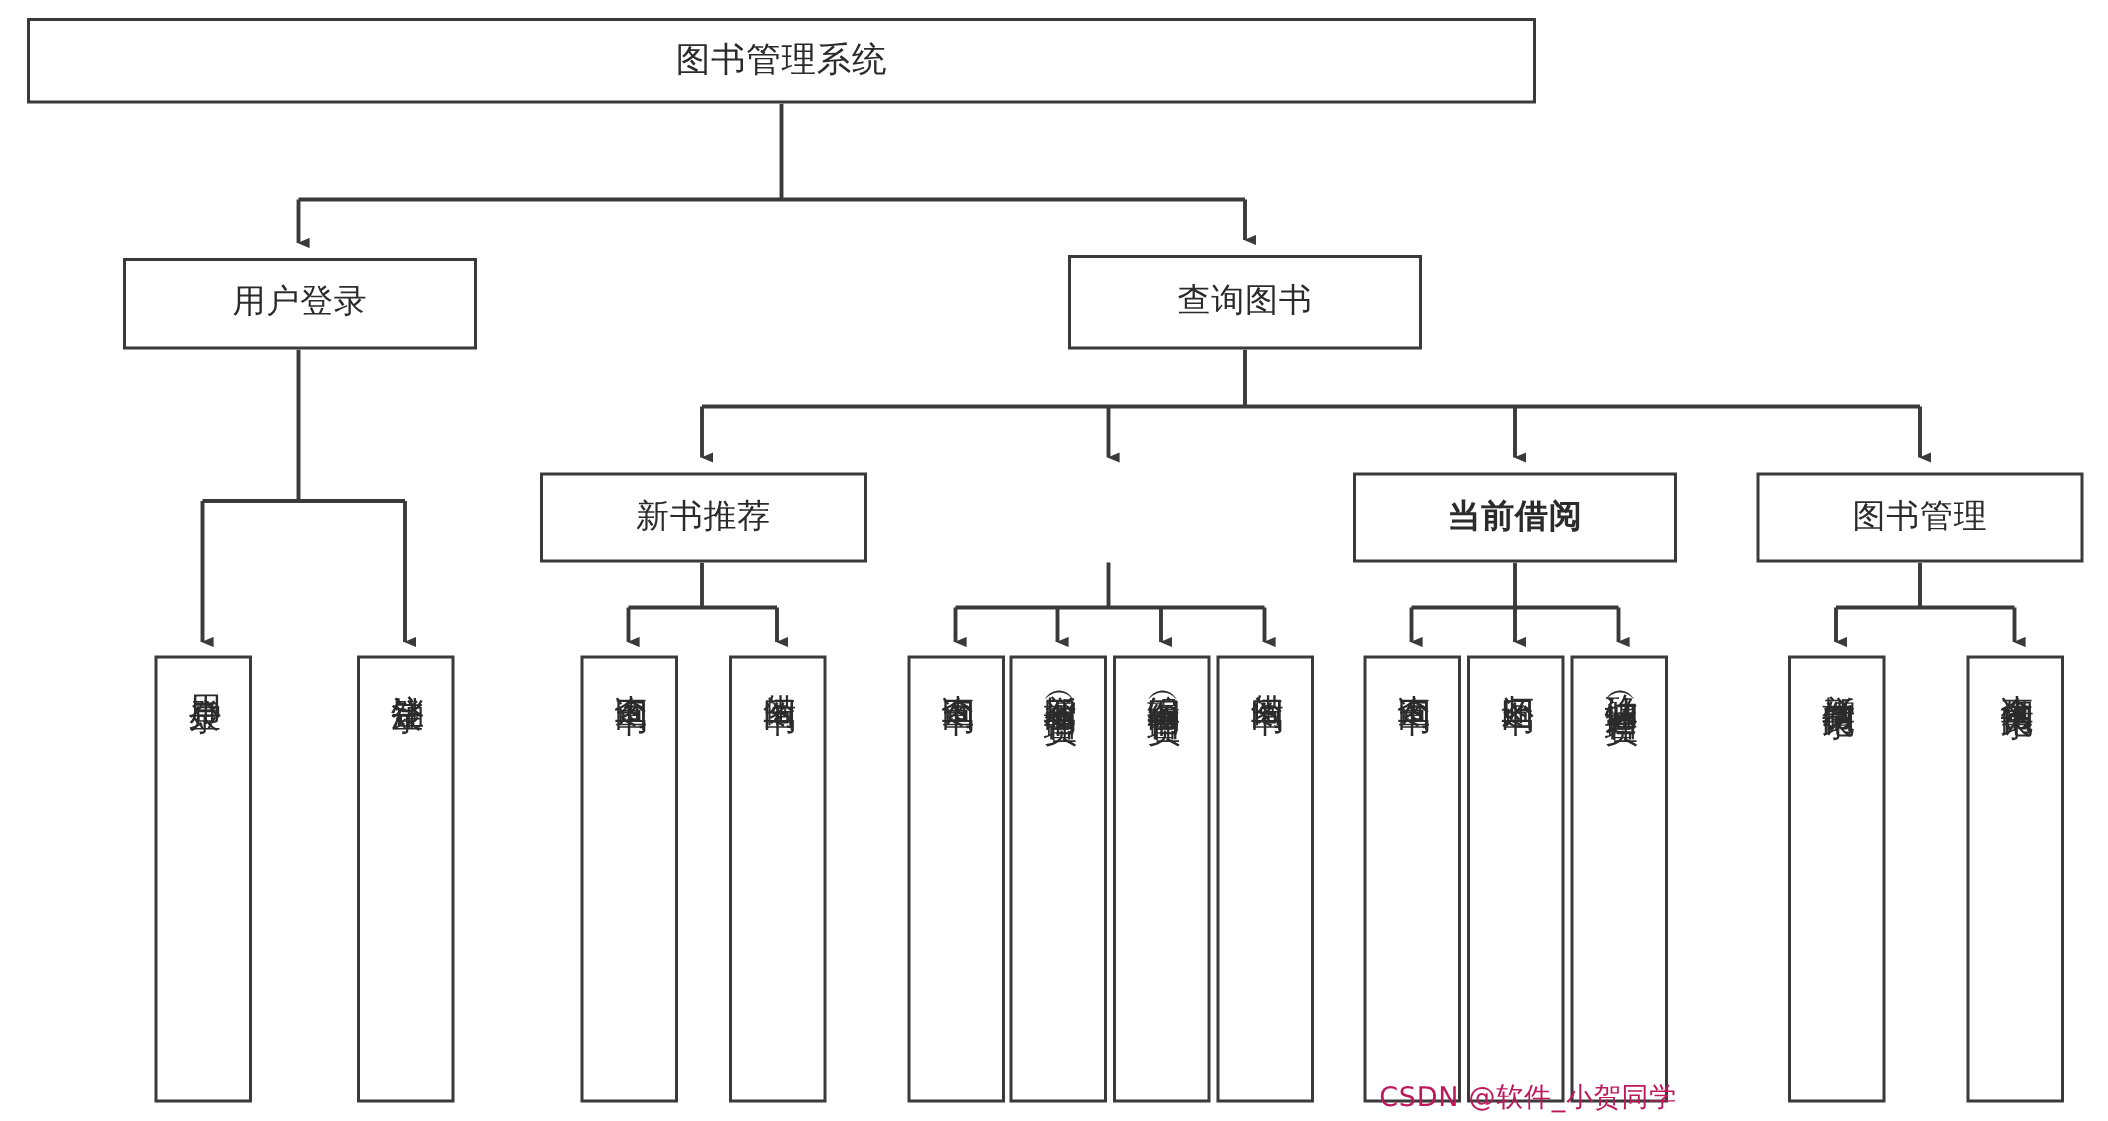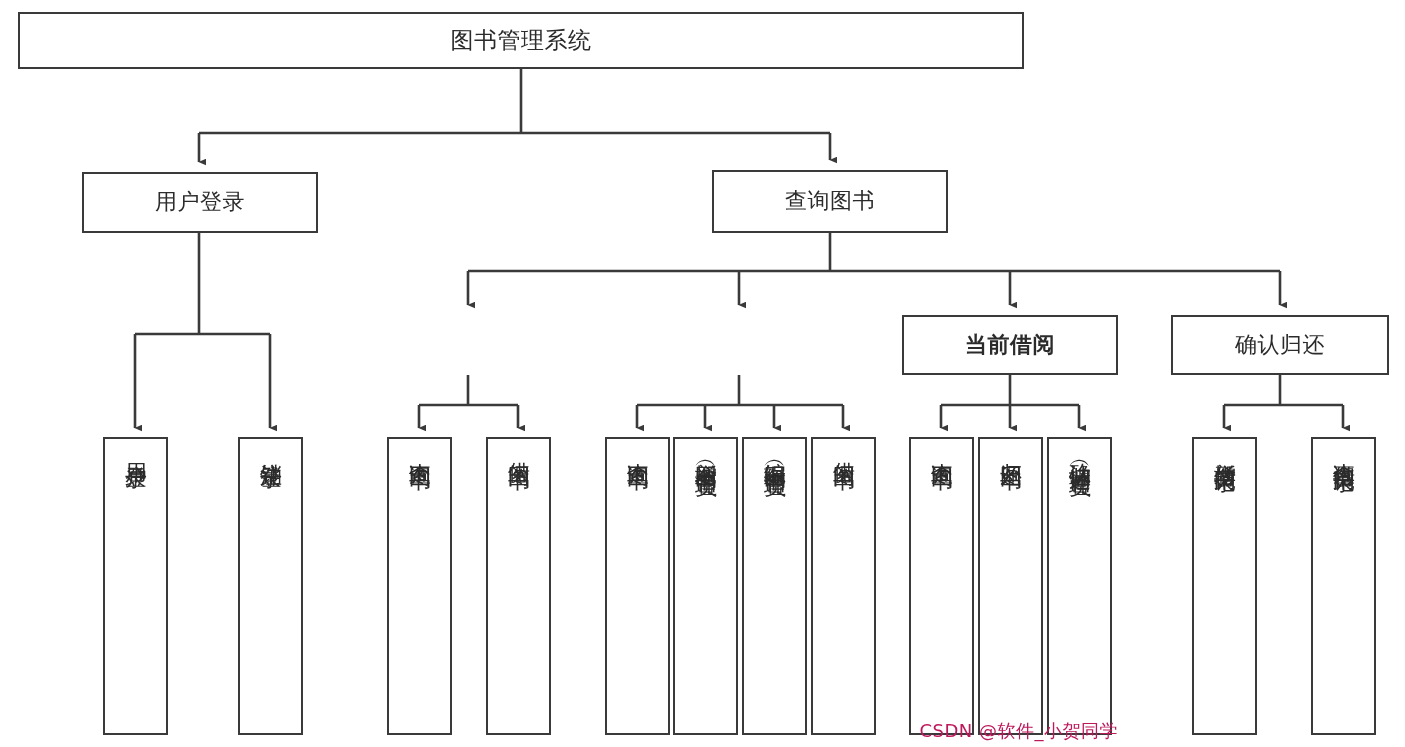--- a/index.html
+++ b/index.html
@@ -132,28 +132,31 @@
   </div>
 
   <div class="node horizontal" style="left:82px; top:172px; width:236px; height:61px;">
     <span class="label">用户登录</span>
   </div>
 
   <div class="node horizontal" style="left:712px; top:170px; width:236px; height:63px;">
     <span class="label">查询图书</span>
   </div>
 
+  <div class="node horizontal" style="left:360px; top:315px; width:218px; height:60px;">
+    <span class="label">新书推荐</span>
+  </div>
 
 
   <div class="node horizontal" style="left:902px; top:315px; width:216px; height:60px;font-weight:bold;">
     <span class="label">当前借阅</span>
   </div>
 
   <div class="node horizontal" style="left:1171px; top:315px; width:218px; height:60px;">
-    <span class="label">确认归还</span>
+    <span class="label">图书管理</span>
   </div>
 
   <div class="node vertical" style="left:103px; top:437px; width:65px; height:298px;">
     <span class="label">用户登录</span>
   </div>
 
   <div class="node vertical" style="left:238px; top:437px; width:65px; height:298px;">
     <span class="label">注销登录</span>
   </div>
 

